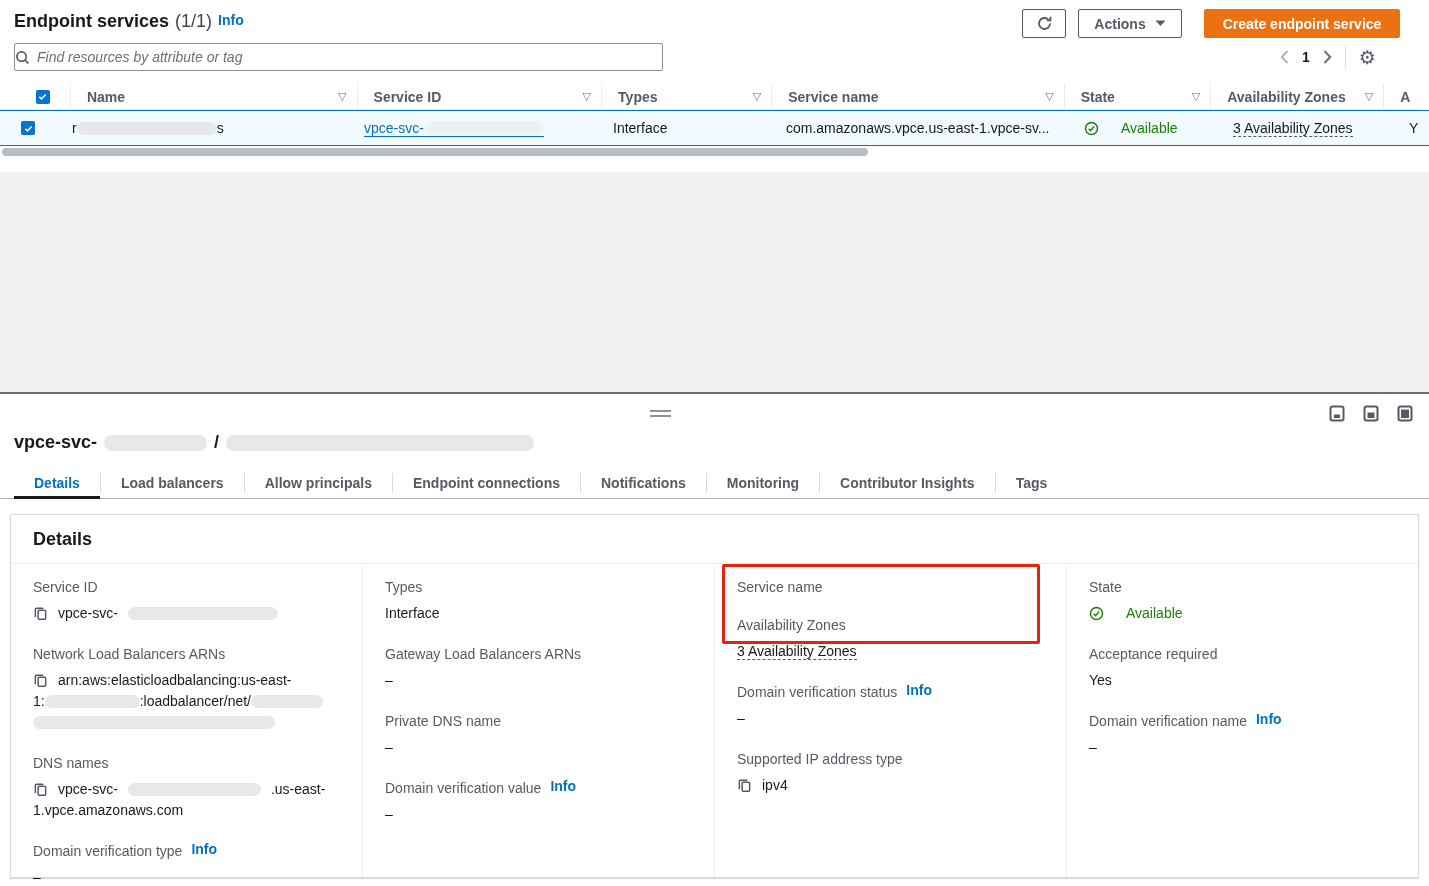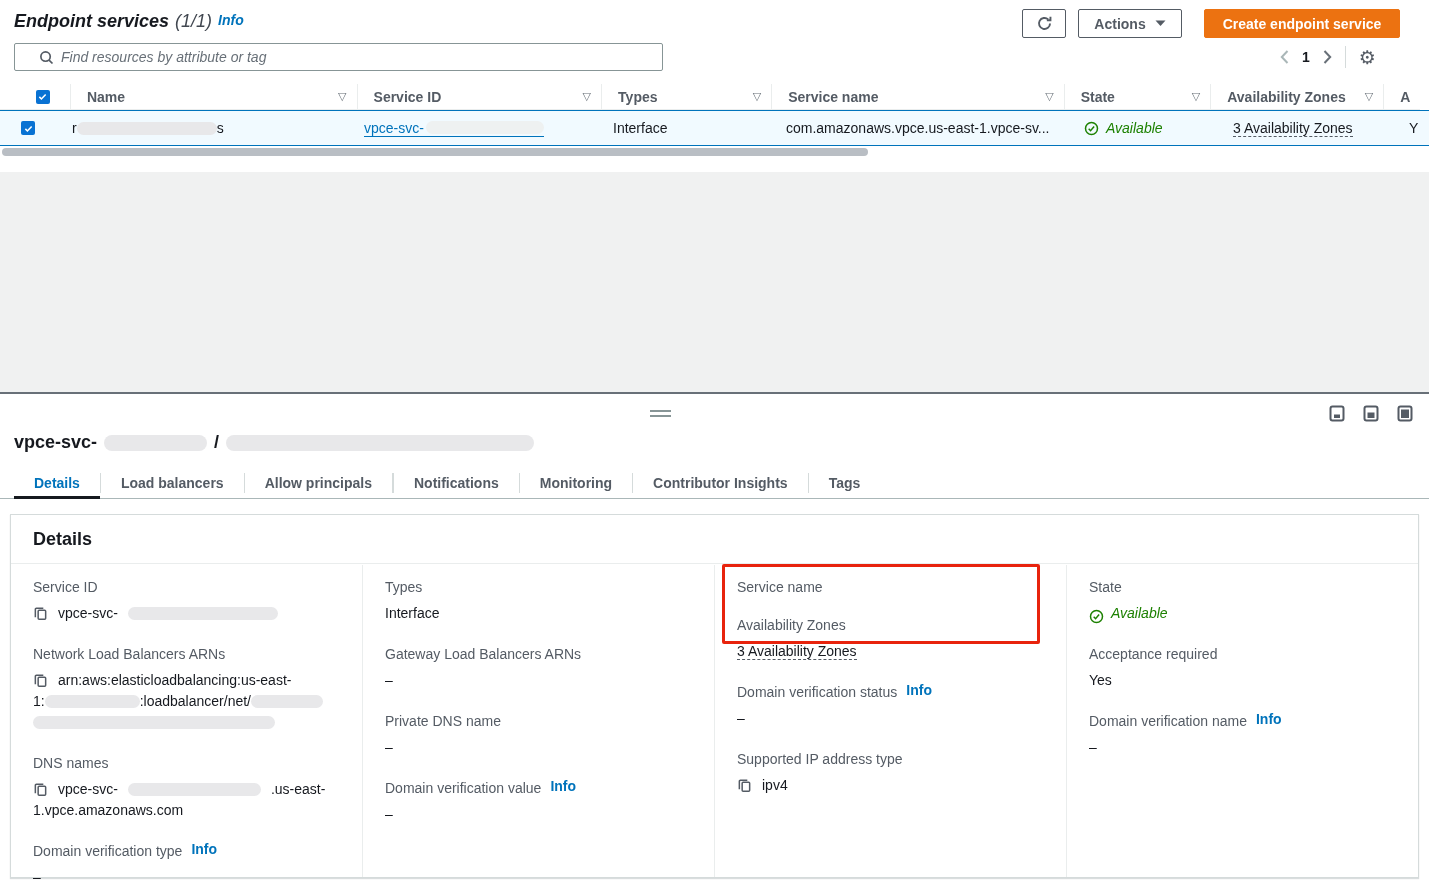--- a/index.html
+++ b/index.html
@@ -6,49 +6,49 @@
   html,body { width:1429px; height:886px; }
   body {
     position: relative;
     font-family: "Liberation Sans", sans-serif;
     background: #f0f1f1;
     color: #16191f;
     overflow: hidden;
   }
   
   .top-card { position:absolute; top:0; left:0; width:1429px; height:172px; background:#fff; }
-  .page-title { position:absolute; left:14px; top:11px; font-size:18px; font-weight:700; color:#16191f; display:flex; align-items:baseline; gap:6px;font-style:italic; }
+  .page-title { position:absolute; left:14px; top:11px; font-size:18px; font-weight:700; color:#16191f; display:flex; align-items:baseline; gap:6px; }
   .page-title .count { font-weight:400; color:#414750; }
   .info-link { font-size:14px; font-weight:700; color:#0073bb; position:relative; top:-2px; cursor:pointer; }
   .btn { display:flex; align-items:center; justify-content:center; height:29px; border:1px solid #545b64; border-radius:2px; background:#fff; font-size:14px; font-weight:700; color:#545b64; cursor:pointer; }
   .btn-refresh { position:absolute; left:1022px; top:9px; width:44px; }
   .btn-actions { position:absolute; left:1078px; top:9px; width:104px; gap:9px; }
   .btn-create  { position:absolute; left:1204px; top:9px; width:196px; background:#ec7211; border:1px solid #ec7211; color:#fff;text-align:center; }
-  .search-box { position:absolute; left:14px; top:43px; width:649px; height:28px; border:1px solid #879596; border-radius:2px; background:#fff; display:flex; align-items:center; padding:0 24px; gap:7px; }
+  .search-box { position:absolute; left:14px; top:43px; width:649px; height:28px; border:1px solid #879596; border-radius:2px; background:#fff; display:flex; align-items:center; padding:0 0; gap:7px; }
   .search-box input { border:none; outline:none; flex:1; font-size:14px; font-family:"Liberation Sans",sans-serif; color:#16191f; background:transparent; }
   .search-box input::placeholder { font-style:italic; color:#687078; }
   .pagination { position:absolute; top:46px; left:1280px; display:flex; align-items:center; gap:13px; height:22px; }
   .pagination .page-num { font-size:14px; font-weight:700; color:#16191f; }
   .pg-divider { width:1px; height:22px; background:#d5dbdb; }
   .gear { font-size:19px; color:#545b64; line-height:1; cursor:pointer; }
   .chev { cursor:pointer; display:flex; align-items:center; }
   
   .thead { position:absolute; top:84px; left:0; width:1420px; height:26px; display:flex; border-bottom:1px solid #eaeded; background:#fff;padding-left:16px; }
   .th { display:flex; align-items:center; justify-content:space-between; padding:0 10px 0 16px; font-size:14px; font-weight:700; color:#545b64; border-right:1px solid #eaeded; overflow:hidden; white-space:nowrap; }
   .th:last-child { border-right:none; }
   .filter-tri { font-size:11px; color:#687078; font-weight:400; margin-left:6px; }
   .c0 { width:56px; justify-content:center; padding:0; }
   .c1 { width:292px; } .c2 { width:249px; } .c3 { width:173px; } .c4 { width:298px; }
   .c5 { width:149px; } .c6 { width:176px; } .c7 { width:36px; border-right:none !important; }
   .trow { position:absolute; top:110px; left:0; width:1429px; height:36px; display:flex; align-items:center; background:#f1faff; border-top:1px solid #0073bb; border-bottom:1px solid #0073bb; font-size:14px; color:#16191f; }
   .td { padding:0 16px; white-space:nowrap; overflow:hidden; display:flex; align-items:center; }
   .td.c0 { justify-content:center; padding:0; }
   .checkbox { width:14px; height:14px; border-radius:2px; background:#0972d3; display:flex; align-items:center; justify-content:center; cursor:pointer; }
   .link { color:#0073bb; text-decoration:none; border-bottom:1px solid #0073bb; display:inline-flex; align-items:center; gap:2px; cursor:pointer; }
-  .status-ok { display:flex; align-items:flex-end; gap:7px; color:#1d8102;font-style:italic; }
+  .status-ok { display:flex; align-items:center; gap:22px; color:#1d8102; }
   .dashed { border-bottom:1px dashed #545b64; cursor:pointer; }
   .rd { display:inline-block; background:#e8e8ea; border-radius:7px; height:13px; vertical-align:-2px; }
   .rd-light { background:#eef1f1; }
   .hscroll { position:absolute; top:148px; left:0; width:1429px; height:9px; }
   .hscroll .thumb { position:absolute; left:2px; top:0; width:866px; height:8px; border-radius:4px; background:#b9bec4; cursor:grab; }
   
   .panel { position:absolute; top:392px; left:0; width:1429px; bottom:0; background:#fff; border-top:2px solid #687078; }
   .drag-handle { position:absolute; top:16px; left:650px; width:21px; height:7px; border-top:2px solid #879596; border-bottom:2px solid #879596; cursor:ns-resize; }
   .panel-icons { position:absolute; top:11px; right:16px; display:flex; gap:18px; }
   .panel-icons svg { cursor:pointer; }
@@ -236,20 +236,21 @@
     <span class="rd" style="width:308px;"></span>
   </div>
 
   <div class="tabs">
     <div class="tab active">Details</div>
     <div class="tab-sep"></div>
     <div class="tab">Load balancers</div>
     <div class="tab-sep"></div>
     <div class="tab">Allow principals</div>
     <div class="tab-sep"></div>
+    <div class="tab">Endpoint connections</div>
     <div class="tab-sep"></div>
     <div class="tab">Notifications</div>
     <div class="tab-sep"></div>
     <div class="tab">Monitoring</div>
     <div class="tab-sep"></div>
     <div class="tab">Contributor Insights</div>
     <div class="tab-sep"></div>
     <div class="tab">Tags</div>
   </div>
 

